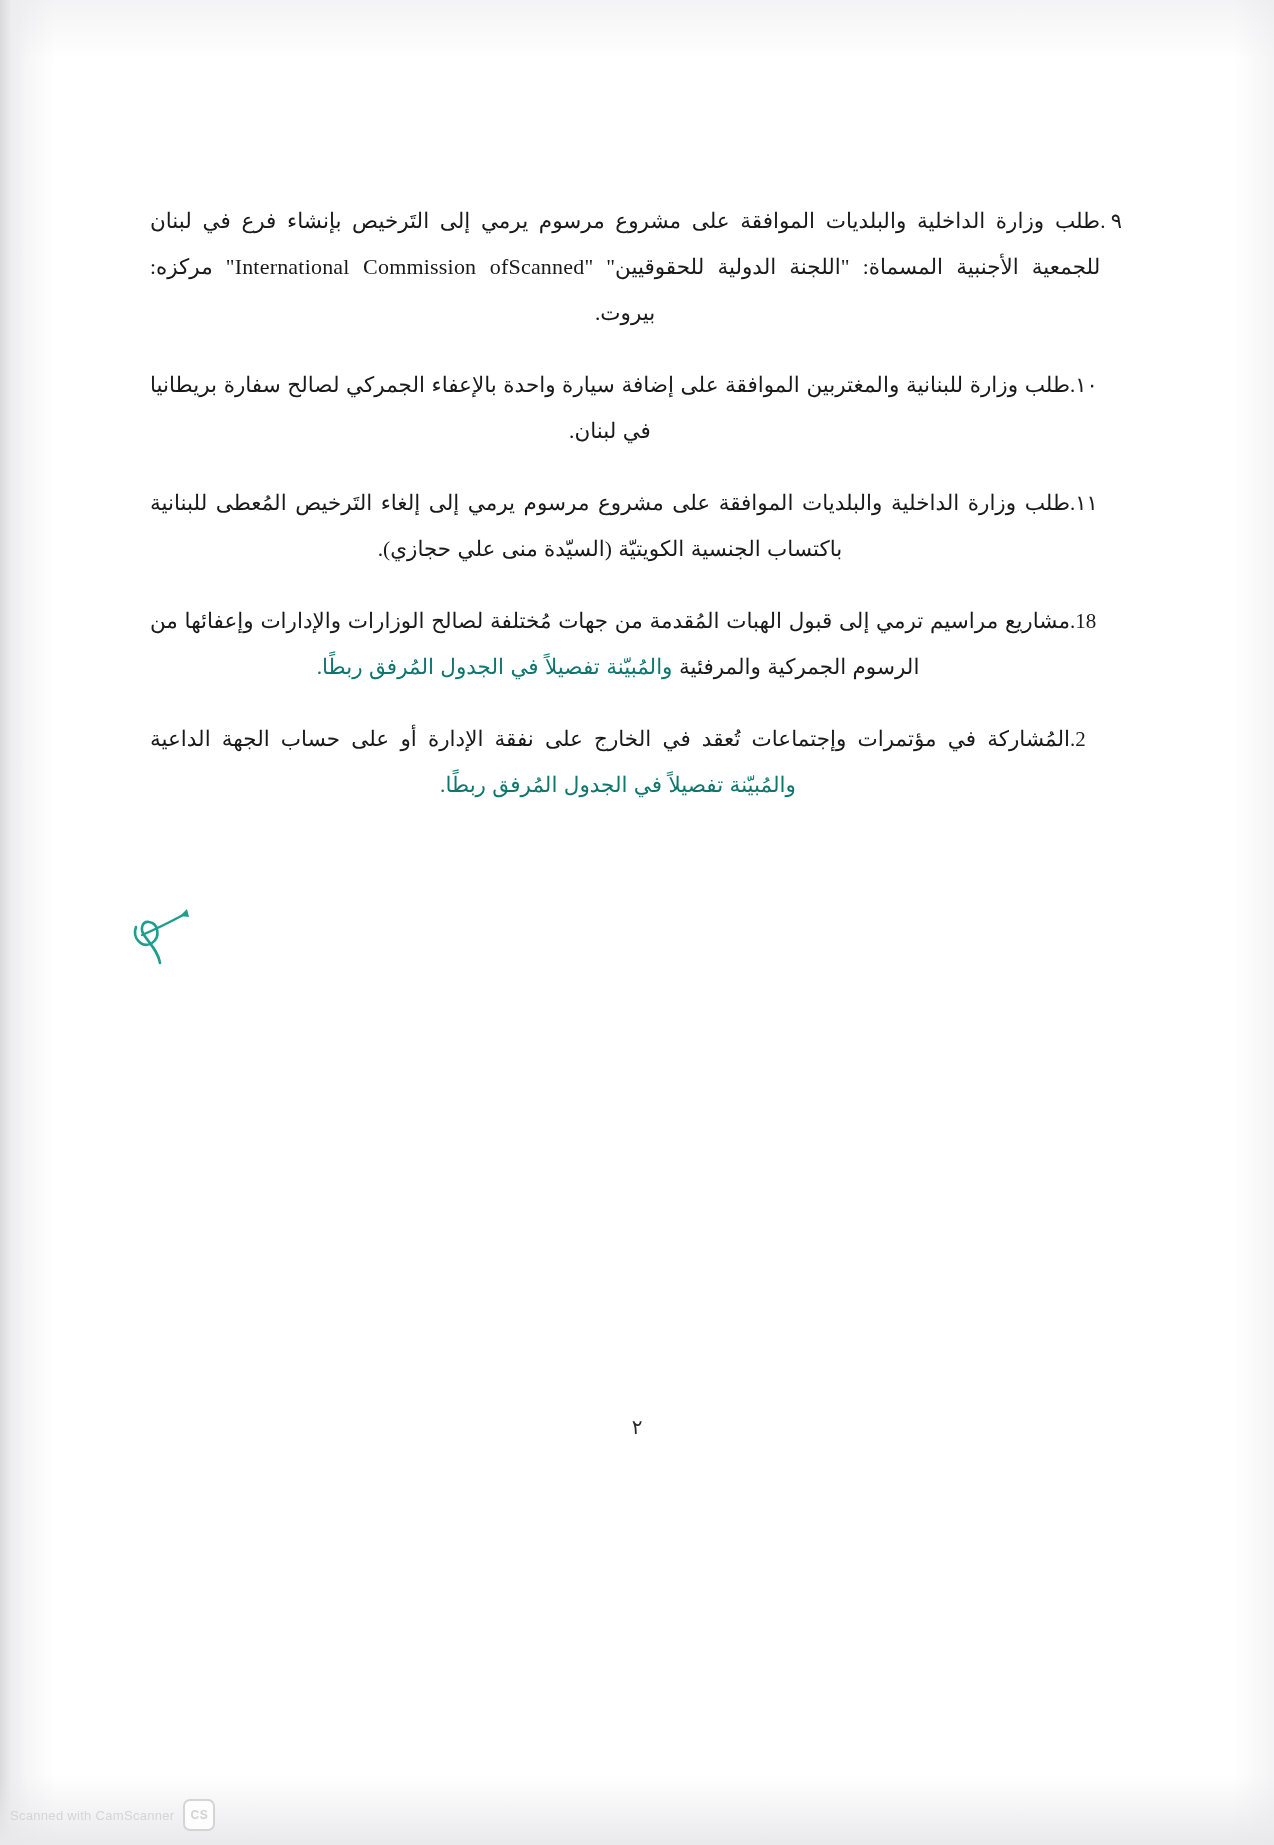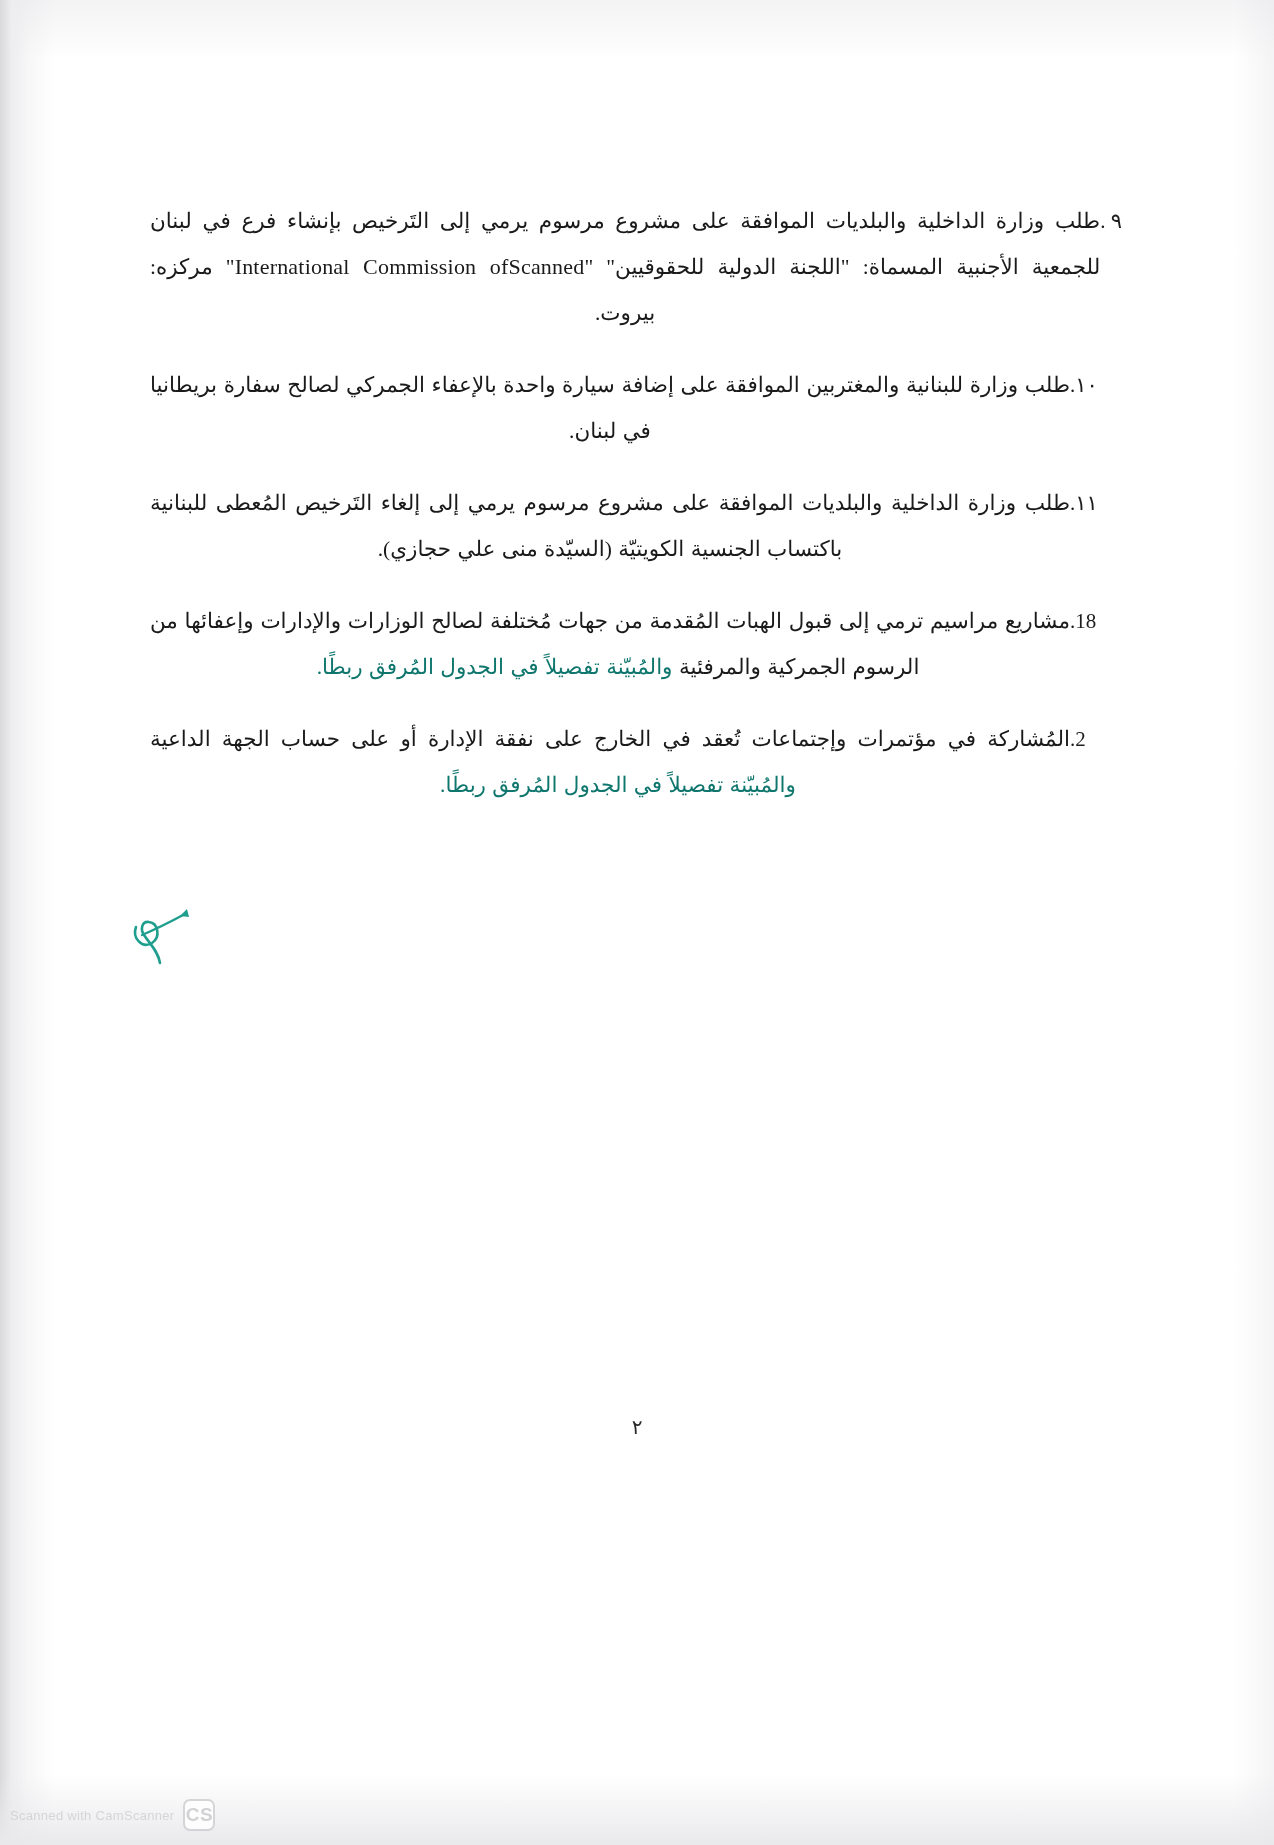--- a/index.html
+++ b/index.html
@@ -120,21 +120,21 @@
     gap: 9px;
     opacity: 0.9;
   }
   .cs-logo {
     width: 28px;
     height: 28px;
     border: 2px solid #d2d2d4;
     border-radius: 7px;
     color: #cfcfd1;
     font-family: "Liberation Sans", sans-serif;
-    font-size: 19px;
+    font-size: 12px;
     font-weight: bold;
     letter-spacing: 0.5px;
     display: flex;
     align-items: center;
     justify-content: center;
     background: #ffffff;
   }
   .cs-text {
     color: #d2d2d4;
     font-family: "Liberation Sans", sans-serif;

